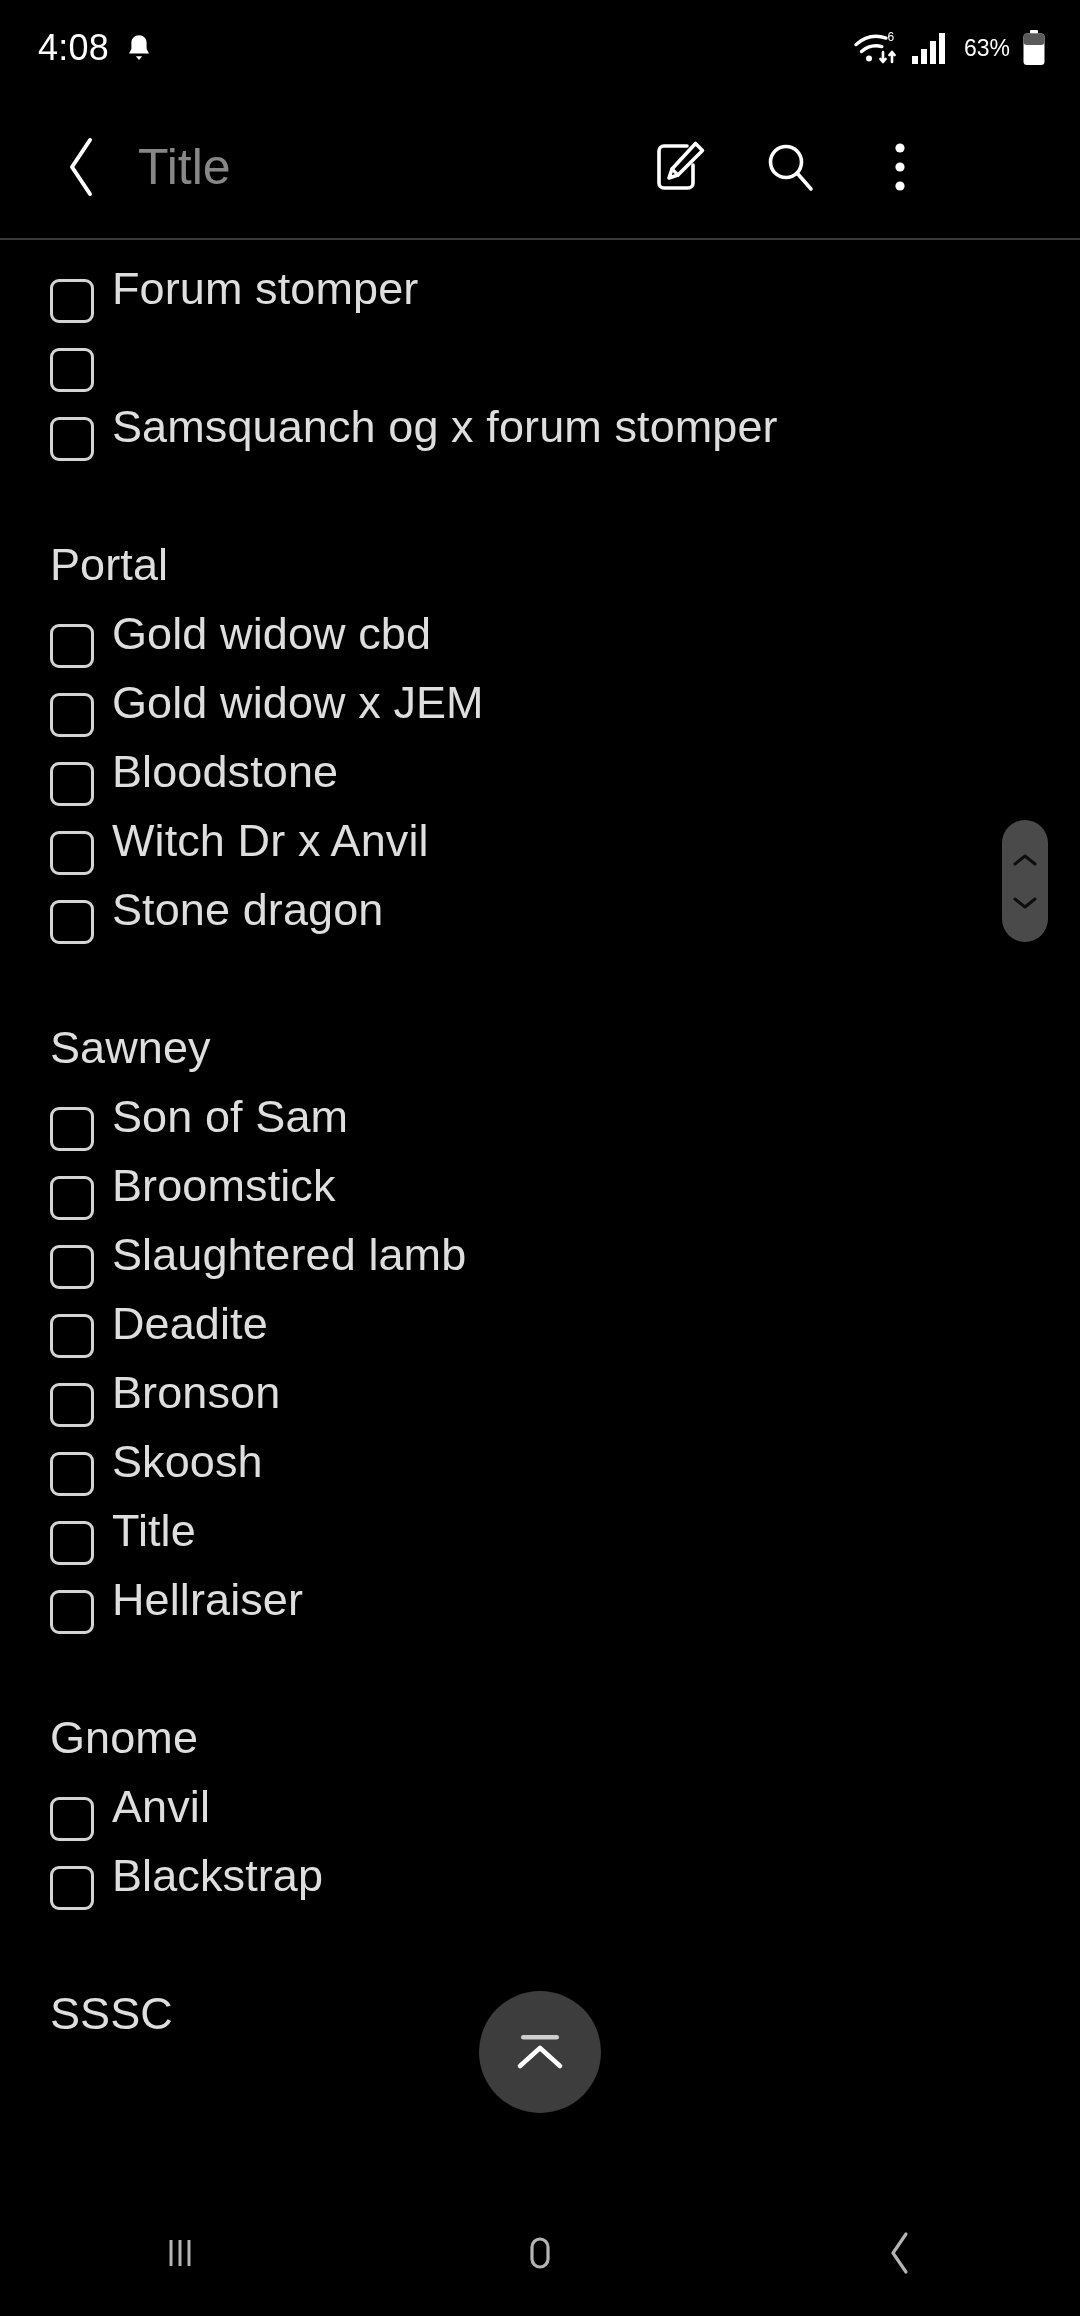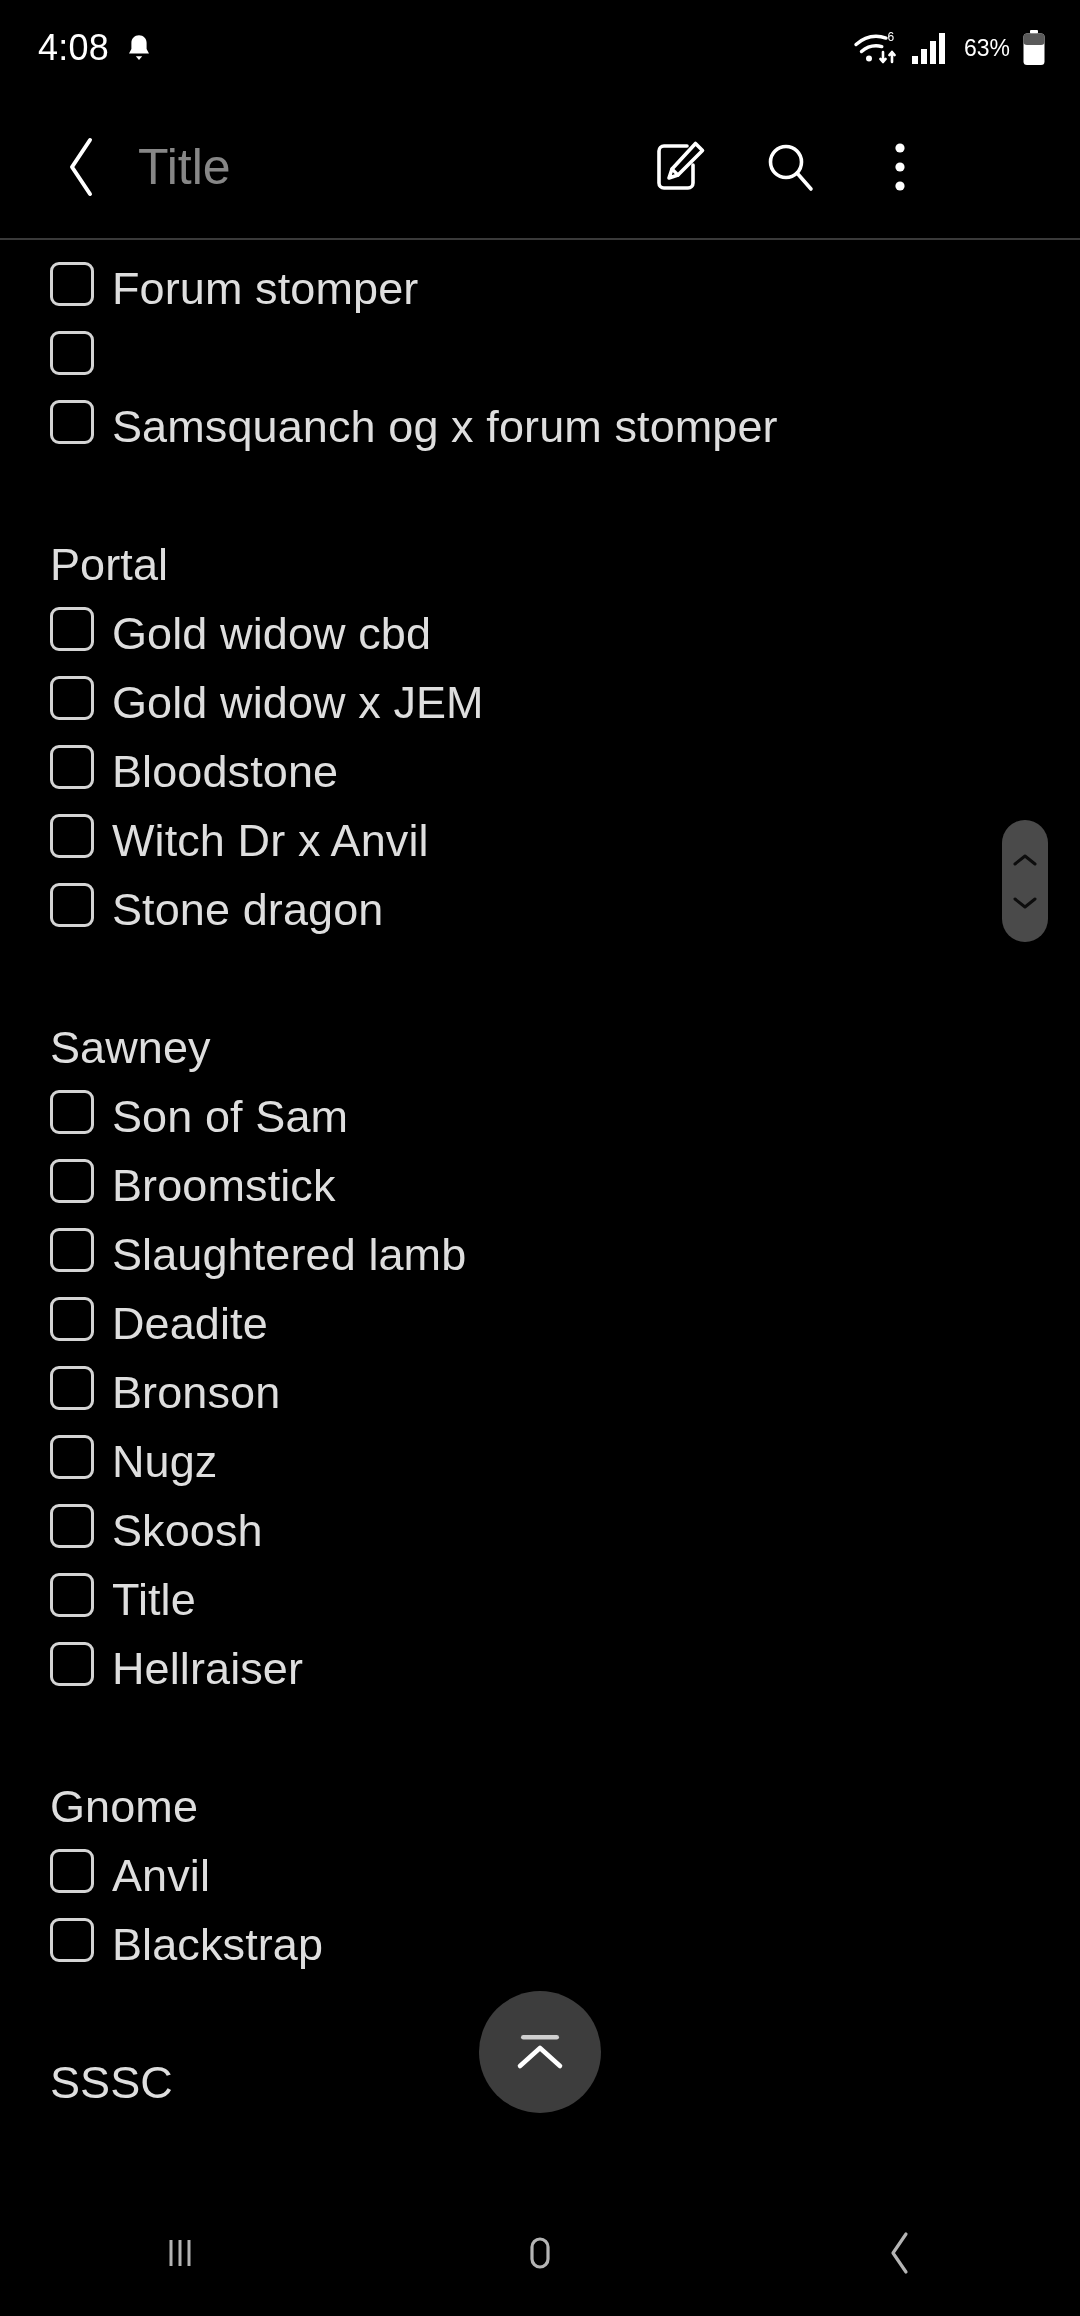--- a/index.html
+++ b/index.html
@@ -63,21 +63,21 @@
     width:1080px; height:2px; background:#3a3a3a;
   }
 
   
   .note {
     position:absolute; top:240px; left:0;
     width:1080px; height:1960px;
     padding:14px 0 0 0;
   }
   .row {
-    display:flex; align-items:flex-start;
+    display:flex; align-items:flex-end;
     padding-left:50px; padding-right:40px;
     min-height:69px;
   }
   .cb {
     flex:0 0 auto;
     width:44px; height:44px;
     border:3px solid #d4d4d4;
     border-radius:9px;
     margin-top:8px;
     margin-right:18px;
@@ -269,24 +269,20 @@
       <div class="row">
         <div class="cb"></div>
         <span class="row-text">Deadite</span>
       </div>
       <div class="row">
         <div class="cb"></div>
         <span class="row-text">Bronson</span>
       </div>
       <div class="row">
         <div class="cb"></div>
-        <span class="row-text">Nugz</span>
-      </div>
-      <div class="row">
-        <div class="cb"></div>
         <span class="row-text">Skoosh</span>
       </div>
       <div class="row">
         <div class="cb"></div>
         <span class="row-text">Title</span>
       </div>
       <div class="row">
         <div class="cb"></div>
         <span class="row-text">Hellraiser</span>
       </div>

